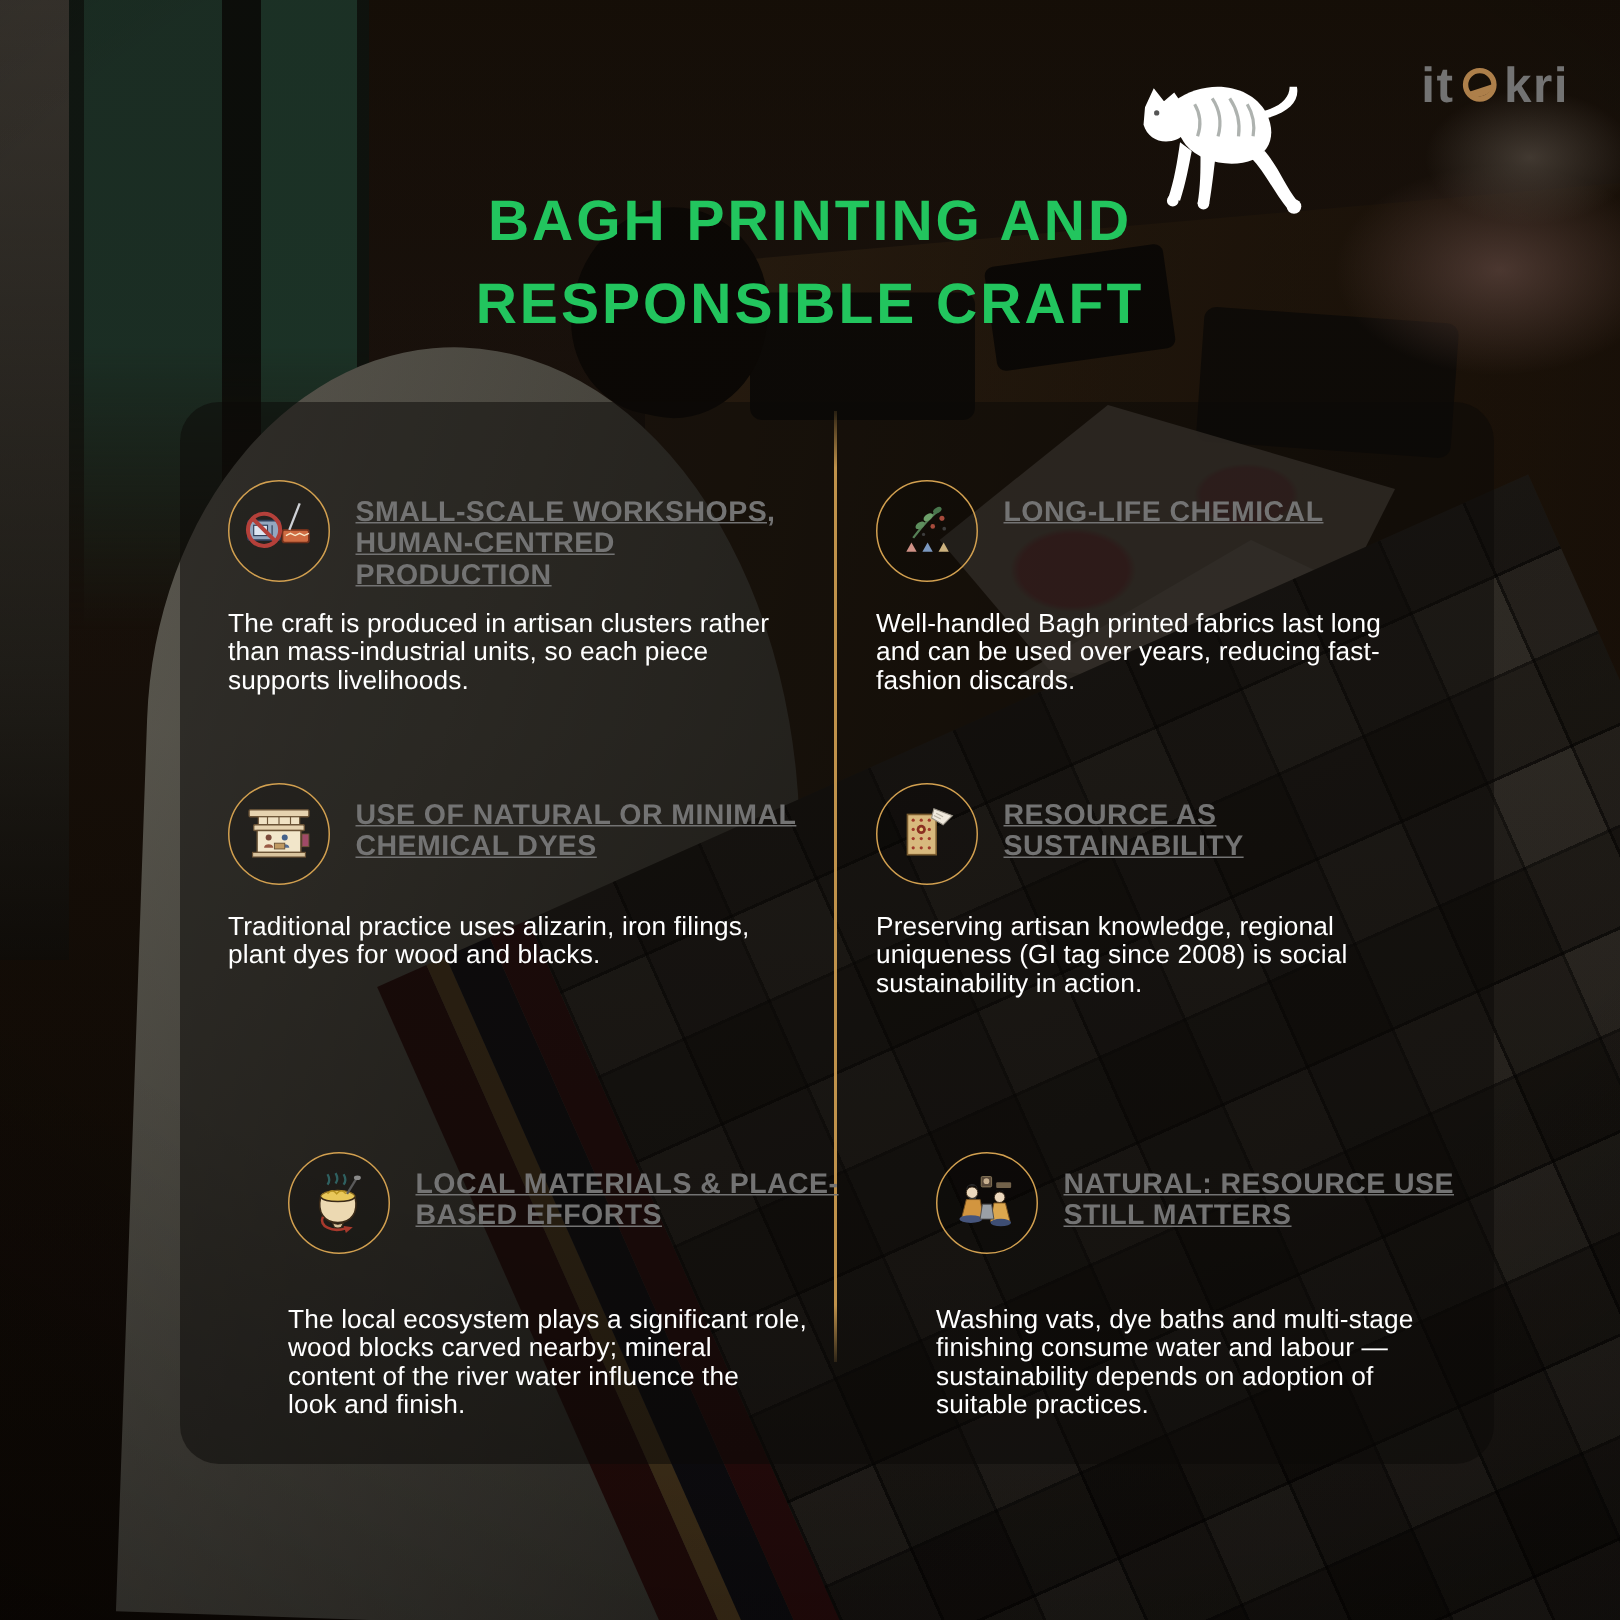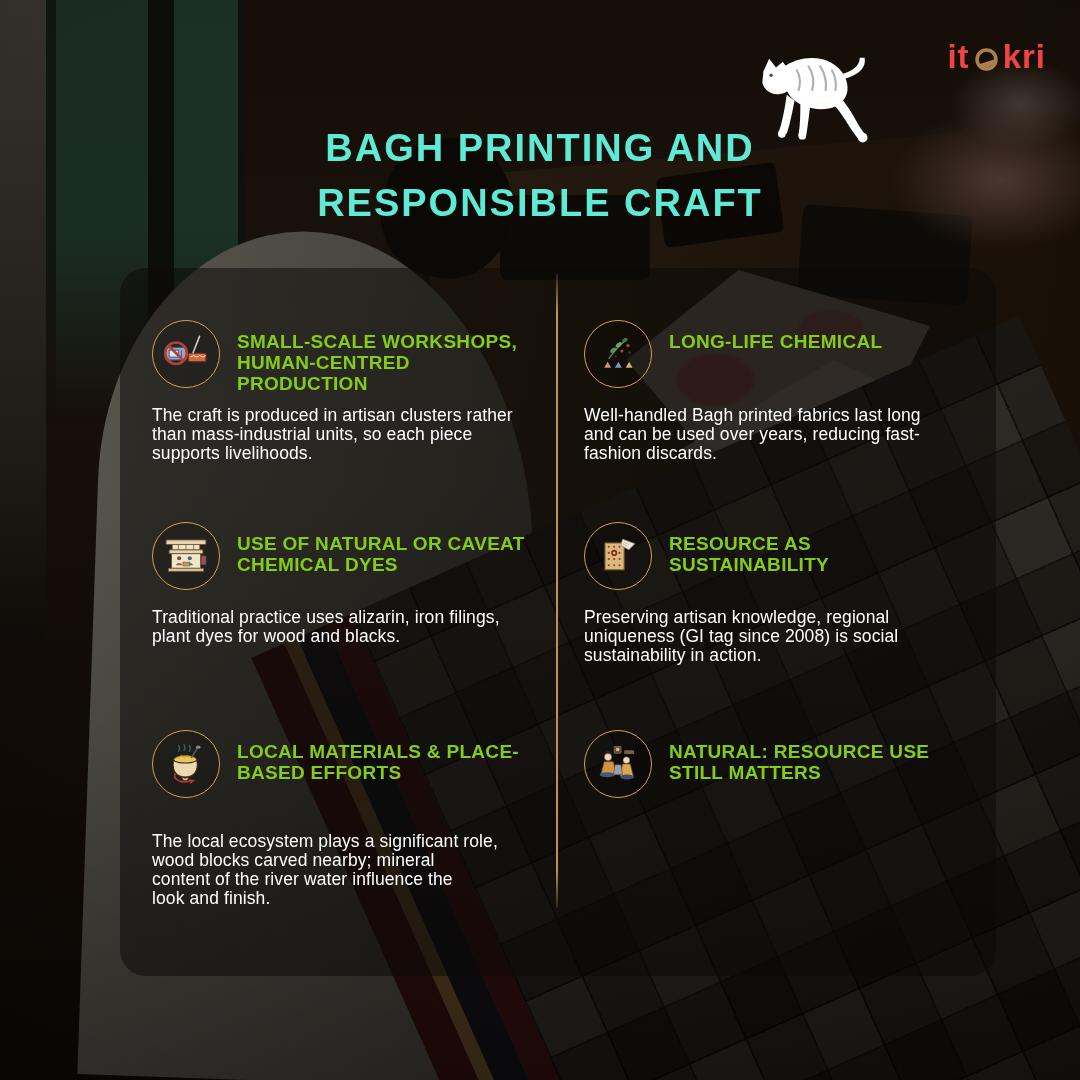--- a/index.html
+++ b/index.html
@@ -52,40 +52,40 @@
       repeating-linear-gradient(90deg,rgba(255,255,255,.04) 0 62px,rgba(0,0,0,.18) 62px 124px),
       linear-gradient(180deg,#37322a,#211c15);}
   .bg-cloth-tr{right:-30px;top:110px;width:220px;height:140px;border-radius:50%;
     background:radial-gradient(closest-side,#7a5a50,rgba(90,60,52,0));}
   .bg-cloth-tr2{right:-10px;top:60px;width:140px;height:90px;border-radius:50%;
     background:radial-gradient(closest-side,#8a7d70,rgba(110,95,82,0));opacity:.7;}
   .bg-overlay{inset:0;background:
       radial-gradient(130% 95% at 50% 35%,rgba(0,0,0,0) 45%,rgba(0,0,0,.38) 100%),
       linear-gradient(180deg,rgba(12,8,5,.44) 0%,rgba(10,7,4,.40) 45%,rgba(5,3,2,.55) 100%);}
   
-  .logo{position:absolute;top:40px;right:34px;display:flex;align-items:flex-end;gap:2px;
-    color:#ef4444;font-size:33px;font-weight:bold;letter-spacing:1px;line-height:1;}
+  .logo{position:absolute;top:40px;right:34px;display:flex;align-items:center;gap:2px;
+    color:#737373;font-size:33px;font-weight:bold;letter-spacing:1px;line-height:1;}
   .logo-o{width:27px;height:27px;margin:0 1px;display:block;}
   .title{position:absolute;left:0;right:0;top:96px;text-align:center;
-    color:#5eead4;font-size:38px;font-weight:800;line-height:55px;letter-spacing:2px;
+    color:#22c55e;font-size:38px;font-weight:800;line-height:55px;letter-spacing:2px;
     white-space:pre-line;}
   .tiger{position:absolute;left:748px;top:50px;width:130px;height:112px;}
   .panel{position:absolute;left:120px;top:268px;width:876px;height:708px;
     background:rgba(12,10,7,.52);border-radius:26px;}
   .divider{position:absolute;left:556px;top:274px;width:2px;height:634px;
     background:linear-gradient(180deg,rgba(201,153,78,.15),rgba(201,153,78,.95) 6%,rgba(201,153,78,.95) 94%,rgba(201,153,78,.15));}
   .cell{position:absolute;width:410px;height:200px;}
   .c1{left:152px;} .c2{left:584px;}
-  .r1{top:320px;} .r2{top:522px;} .r3{top:730px;}
+  .r1{top:320px;} .r2{top:522px;} .r3{top:768px;margin-left:40px;}
   .icon-circle{position:absolute;left:0;top:0;width:66px;height:66px;border:1.6px solid #d2a050;
     border-radius:50%;display:flex;align-items:center;justify-content:center;background:rgba(0,0,0,.18);}
   .icon-circle svg{width:46px;height:46px;}
   .heading{position:absolute;left:85px;top:11px;width:330px;margin:0;
-    color:#84cc16;font-size:19px;font-weight:bold;line-height:21px;letter-spacing:.3px;
-    white-space:pre-line;}
+    color:#737373;font-size:19px;font-weight:bold;line-height:21px;letter-spacing:.3px;
+    white-space:pre-line;text-decoration:underline;}
   .bodytext{position:absolute;left:0;top:86px;width:402px;margin:0;
     color:#ffffff;font-size:17.5px;line-height:19px;letter-spacing:.1px;white-space:pre-line;}
   .r3 .bodytext{top:102px;}
 </style>
 </head>
 <body>
 
 <div class="page">
 
   <div class="bg">
@@ -205,21 +205,21 @@
         <rect x="11" y="27" width="38" height="19" fill="#f2e6ca" stroke="#6b5336" stroke-width="1.2"></rect>
         <circle cx="21" cy="33" r="2.6" fill="#7c4a3a"></circle>
         <path d="M17,42 c0,-4 8,-4 8,0 Z" fill="#9a5a44"></path>
         <circle cx="35" cy="33" r="2.6" fill="#44618a"></circle>
         <path d="M31,42 c0,-4 8,-4 8,0 Z" fill="#546d94"></path>
         <rect x="26" y="38" width="9" height="5" fill="#c09a62" stroke="#6b5336" stroke-width=".8"></rect>
         <rect x="50" y="30" width="6" height="11" fill="#a04a68" stroke="#6b5336" stroke-width=".8"></rect>
         <rect x="7" y="46" width="46" height="4" fill="#d9c49e" stroke="#6b5336" stroke-width="1"></rect>
       </svg>
     </div>
-    <h2 class="heading">USE OF NATURAL OR CAVEAT
+    <h2 class="heading">USE OF NATURAL OR MINIMAL
 CHEMICAL DYES</h2>
     <p class="bodytext">Traditional practice uses alizarin, iron filings,
 plant dyes for wood and blacks.</p>
   </section>
 
   <section class="cell c2 r2">
     <div class="icon-circle">
       <svg viewBox="0 0 60 60">
         <rect x="13" y="13" width="25" height="35" fill="#d8b97e" stroke="#7a5c30" stroke-width="1.4"></rect>
         <g fill="#a03a2a">
@@ -285,15 +285,19 @@
         <ellipse cx="16" cy="44" rx="10" ry="3.4" fill="#46557c"></ellipse>
         <circle cx="41" cy="25" r="4.6" fill="#ecd8bd" stroke="#3a2a1a" stroke-width=".8"></circle>
         <path d="M36.5,23 a4.6,4.6 0 0,1 9,-.5 l-1.5,-3.5 h-6 Z" fill="#1a1a1a"></path>
         <path d="M33,46 L36,30 L46,30 L50,46 Z" fill="#dca74e" stroke="#7a5320" stroke-width=".8"></path>
         <ellipse cx="42" cy="47" rx="9" ry="3.2" fill="#3e4e74"></ellipse>
         <path d="M26,31 h8 l2,13 h-12 Z" fill="#9aa0a6" stroke="#4a4a4a" stroke-width=".8"></path>
       </svg>
     </div>
     <h2 class="heading">NATURAL: RESOURCE USE
 STILL MATTERS</h2>
+    <p class="bodytext">Washing vats, dye baths and multi-stage
+finishing consume water and labour —
+sustainability depends on adoption of
+suitable practices.</p>
   </section>
 
 </div>
 
 </body></html>

